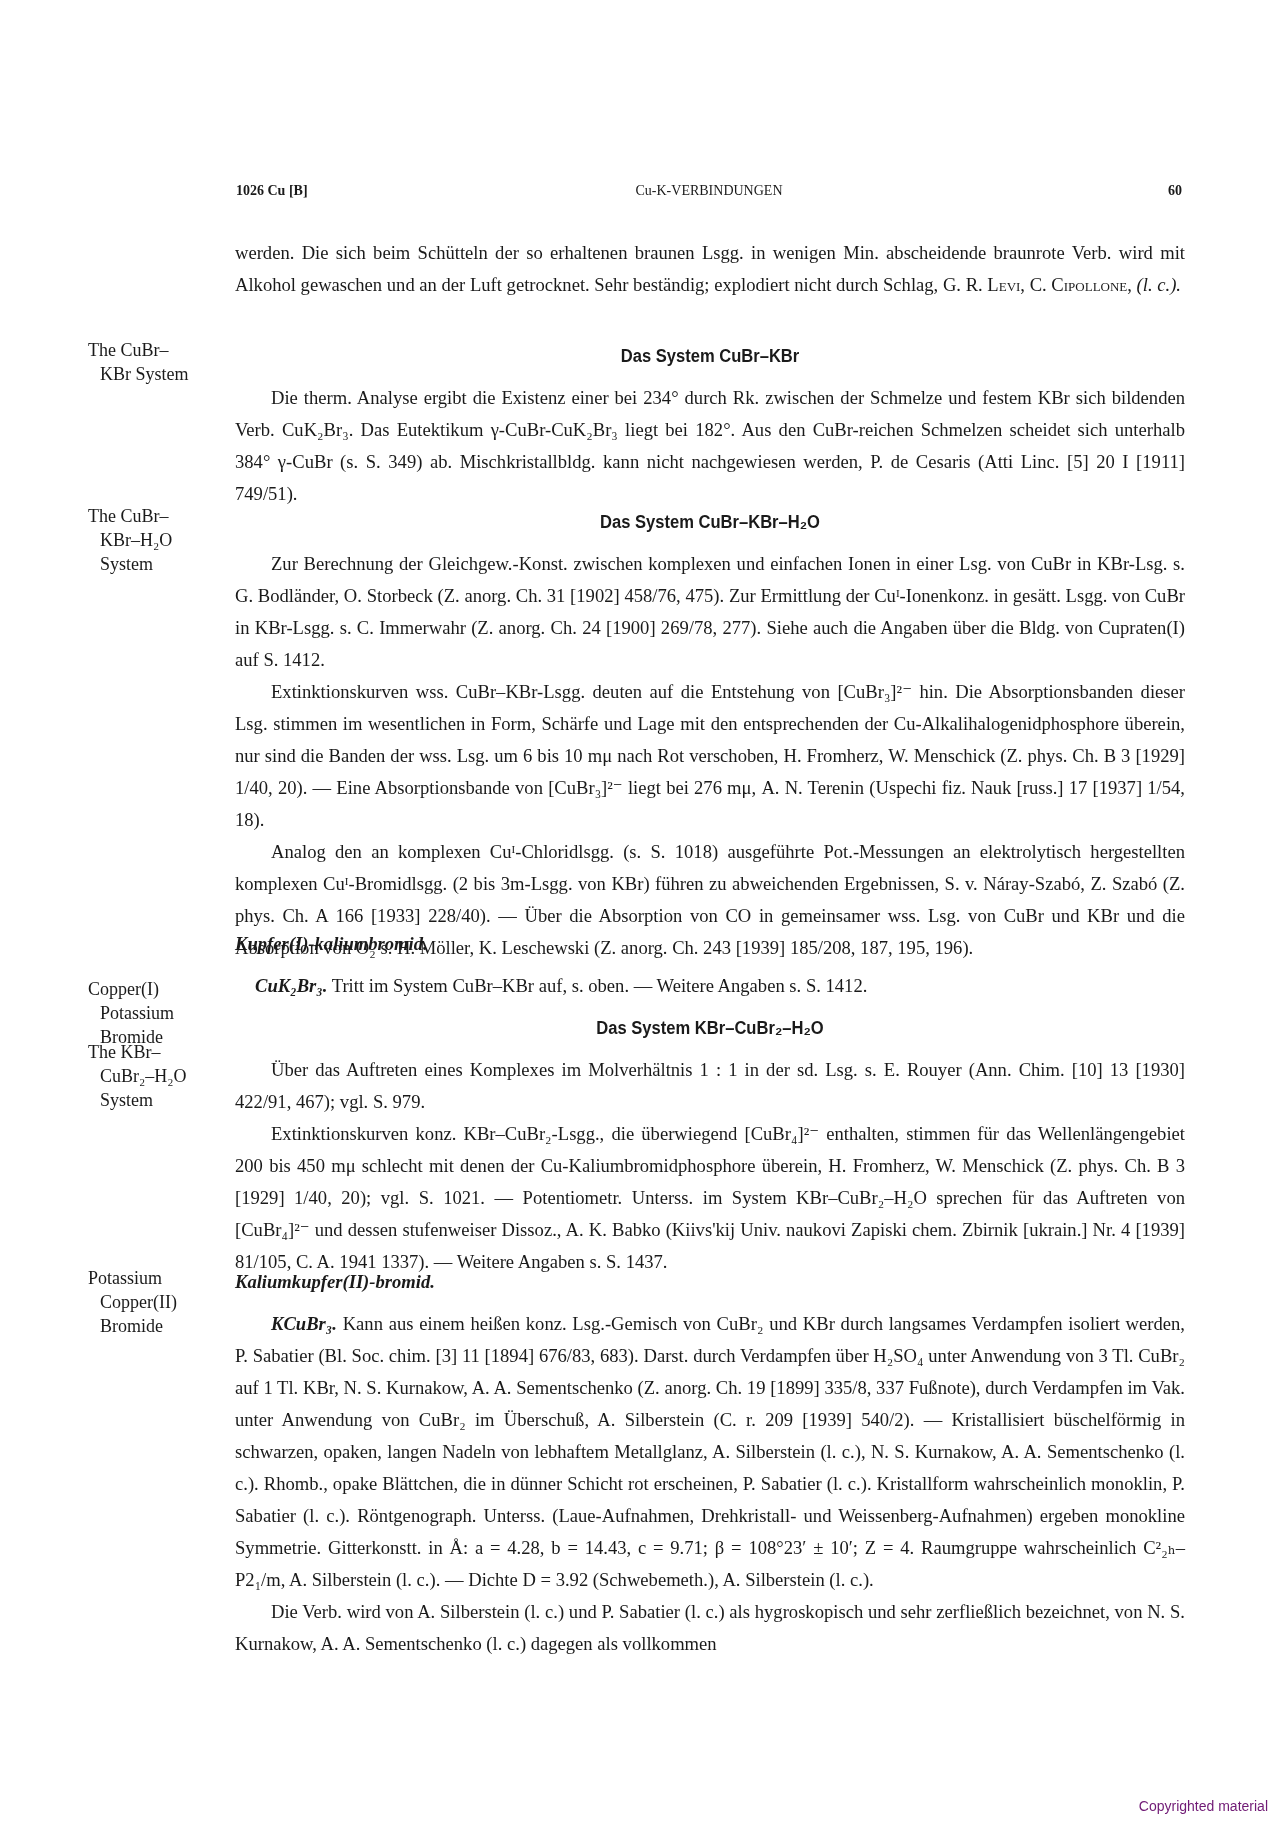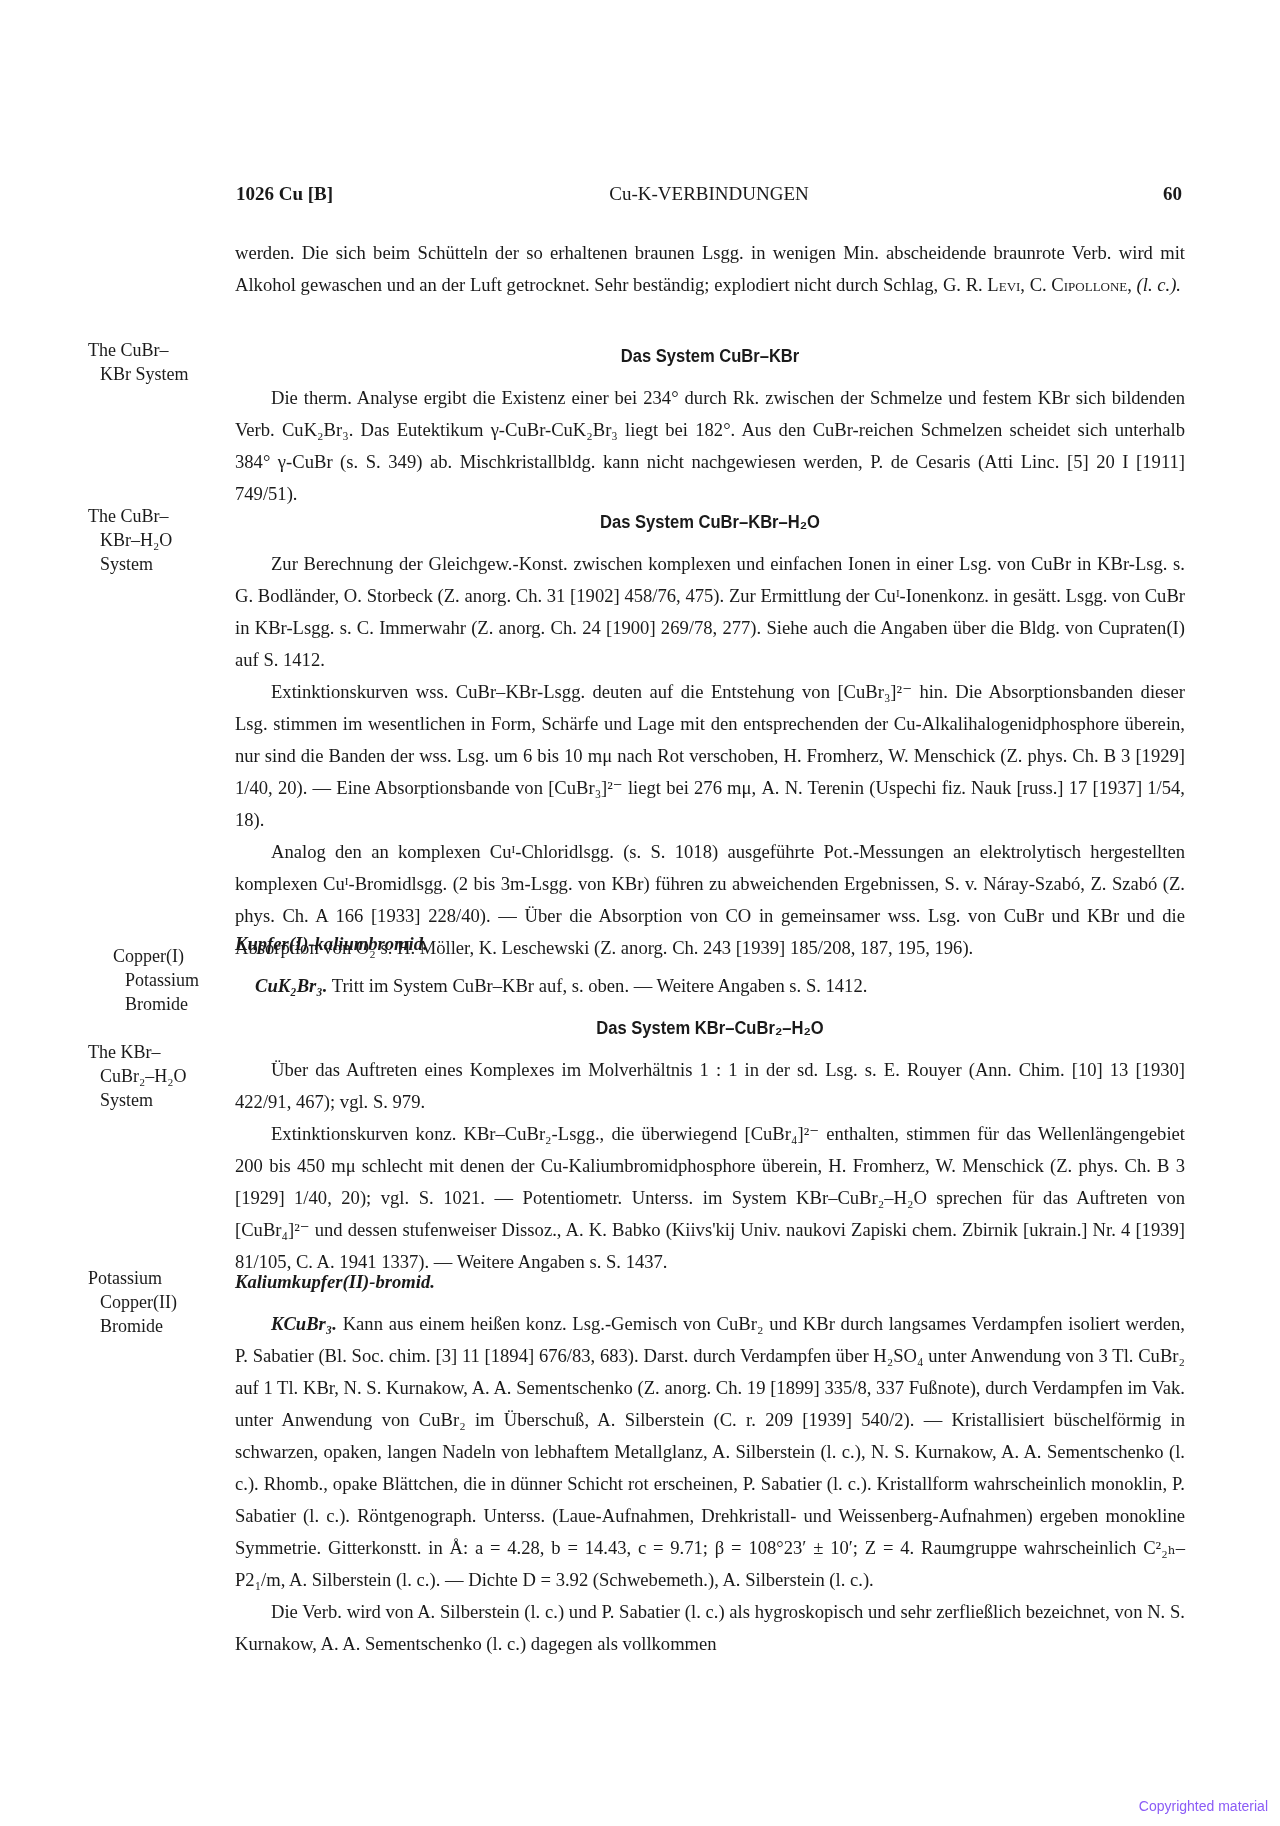--- a/index.html
+++ b/index.html
@@ -3,21 +3,21 @@
 <meta charset="utf-8">
 <style>
   html, body { margin: 0; padding: 0; background: #ffffff; }
   body {
     width: 1280px; height: 1826px; position: relative; overflow: hidden;
     font-family: "Liberation Serif", "DejaVu Serif", serif;
     color: #1a1a1a;
   }
   .page-header {
     position: absolute; top: 183px; left: 236px; width: 946px; height: 26px;
-    font-size: 19px;
+    font-size: 14px;
   }
   .hdr-left { position: absolute; left: 0; top: 0; font-weight: bold; }
   .hdr-center { position: absolute; left: 0; right: 0; top: 0; text-align: center; }
   .hdr-right { position: absolute; right: 0; top: 0; font-weight: bold; }
 
   .body-col {
     position: absolute; left: 235px; width: 950px;
     font-size: 18.6px; line-height: 32px; text-align: justify;
   }
   .p { margin: 0; }
@@ -35,21 +35,21 @@
   .margin-note {
     position: absolute; left: 88px; width: 130px;
     font-size: 18px; line-height: 24px;
   }
   .margin-note span { display: block; }
   .margin-note span.ind { padding-left: 12px; }
 
   .watermark {
     position: absolute; right: 12px; bottom: 12px;
     font-family: "Liberation Sans", "DejaVu Sans", sans-serif;
-    font-size: 14px; color: #8b5cf6;
+    font-size: 14px; color: #701a75;
   }
 </style>
 </head>
 <body>
 
 <div class="page-header">
   <span class="hdr-left">1026 Cu [B]</span>
   <span class="hdr-center">Cu-K-VERBINDUNGEN</span>
   <span class="hdr-right">60</span>
 </div>
@@ -74,21 +74,21 @@
   <span class="ind">KBr–H₂O</span>
   <span class="ind">System</span>
 </div>
 <div class="body-col" style="top:506px;">
   <p class="heading">Das System CuBr–KBr–H₂O</p>
   <p class="p indent" style="margin-top:10px;">Zur Berechnung der Gleichgew.-Konst. zwischen komplexen und einfachen Ionen in einer Lsg. von CuBr in KBr-Lsg. s. G. Bodländer, O. Storbeck (Z. anorg. Ch. 31 [1902] 458/76, 475). Zur Ermittlung der Cuᴵ-Ionenkonz. in gesätt. Lsgg. von CuBr in KBr-Lsgg. s. C. Immerwahr (Z. anorg. Ch. 24 [1900] 269/78, 277). Siehe auch die Angaben über die Bldg. von Cupraten(I) auf S. 1412.</p>
   <p class="p indent">Extinktionskurven wss. CuBr–KBr-Lsgg. deuten auf die Entstehung von [CuBr₃]²⁻ hin. Die Absorptionsbanden dieser Lsg. stimmen im wesentlichen in Form, Schärfe und Lage mit den entsprechenden der Cu-Alkalihalogenidphosphore überein, nur sind die Banden der wss. Lsg. um 6 bis 10 mμ nach Rot verschoben, H. Fromherz, W. Menschick (Z. phys. Ch. B 3 [1929] 1/40, 20). — Eine Absorptionsbande von [CuBr₃]²⁻ liegt bei 276 mμ, A. N. Terenin (Uspechi fiz. Nauk [russ.] 17 [1937] 1/54, 18).</p>
   <p class="p indent">Analog den an komplexen Cuᴵ-Chloridlsgg. (s. S. 1018) ausgeführte Pot.-Messungen an elektrolytisch hergestellten komplexen Cuᴵ-Bromidlsgg. (2 bis 3m-Lsgg. von KBr) führen zu abweichenden Ergebnissen, S. v. Náray-Szabó, Z. Szabó (Z. phys. Ch. A 166 [1933] 228/40). — Über die Absorption von CO in gemeinsamer wss. Lsg. von CuBr und KBr und die Absorption von O₂ s. H. Möller, K. Leschewski (Z. anorg. Ch. 243 [1939] 185/208, 187, 195, 196).</p>
 </div>
 
-<div class="margin-note" style="top:944px;margin-left:25px;">
+<div class="margin-note" style="top:977px;">
   <span>Copper(I)</span>
   <span class="ind">Potassium</span>
   <span class="ind">Bromide</span>
 </div>
 <div class="body-col" style="top:928px;">
   <p class="subhead">Kupfer(I)-kaliumbromid.</p>
   <p class="p" style="margin-top:10px;margin-left:20px;">
     <span class="formula">CuK₂Br₃.</span><span> Tritt im System CuBr–KBr auf, s. oben. — Weitere Angaben s. S. 1412.</span>
   </p>
 </div>

